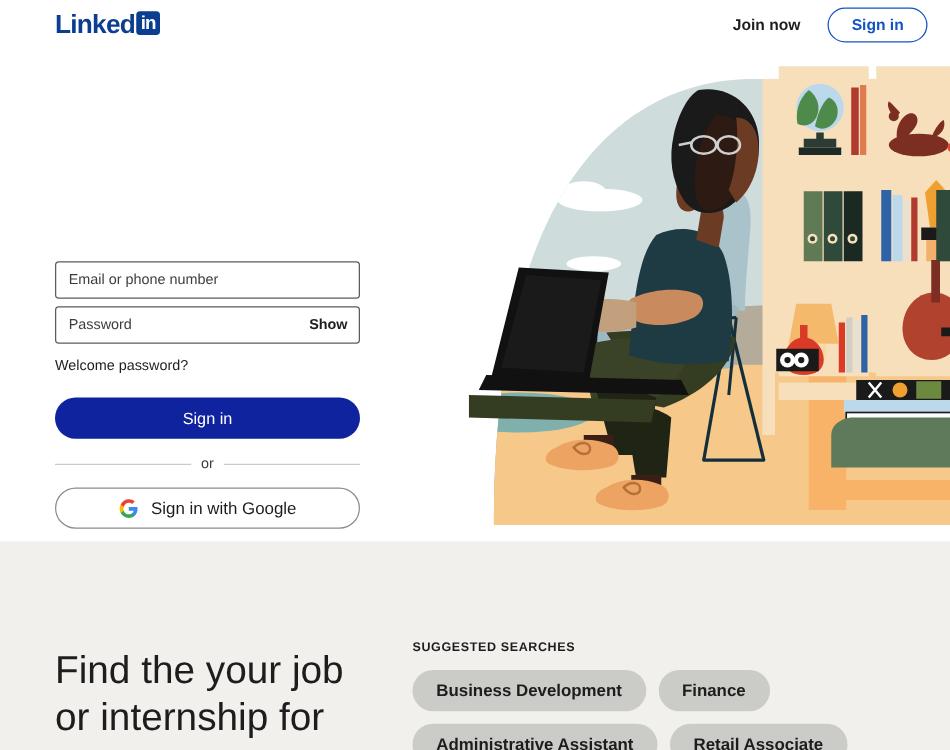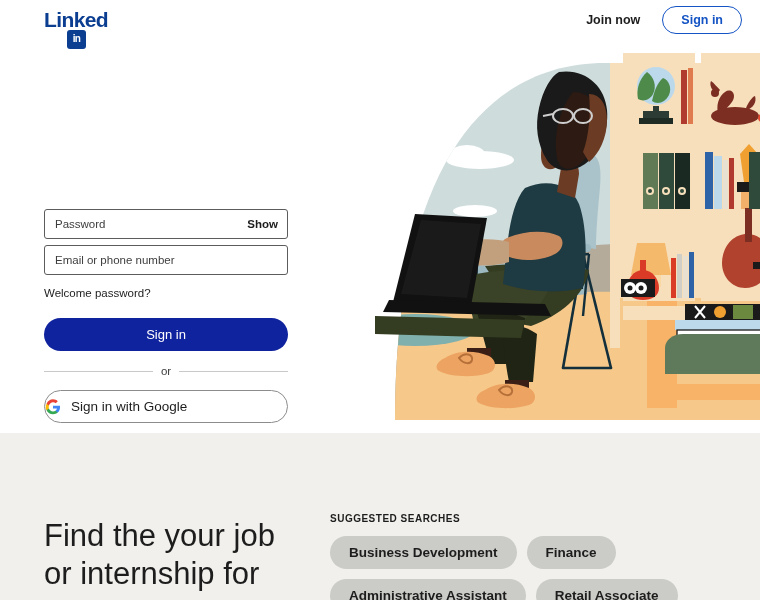--- a/index.html
+++ b/index.html
@@ -18,30 +18,30 @@
     background: #ffffff; overflow: hidden;
   }
 
   
   .header {
     position: absolute; left: 0; top: 0; width: 760px; height: 44px;
     display: flex; align-items: center; z-index: 40;
   }
   .logo {
     position: absolute; left: 44px; top: 9px;
-    display: flex; align-items: center;
+    display: flex; align-items: flex-start;
     font-size: 21px; font-weight: bold; letter-spacing: -0.6px;
-    color: #0b3d91; line-height: 1; flex-direction: column;
+    color: #0b3d91; line-height: 1;
   }
   .logo .word { color: #0b3d91; }
   .logo .inbox {
     display: inline-flex; align-items: center; justify-content: center;
     background: #0b3d91; color: #ffffff;
     width: 19px; height: 19px; border-radius: 3px;
-    font-size: 10px; font-weight: bold; margin-left: 1px;
+    font-size: 15px; font-weight: bold; margin-left: 1px;
     padding-bottom: 1px;
   }
   .header-right {
     position: absolute; right: 18px; top: 6px;
     display: flex; align-items: center; gap: 14px;
   }
   .join-now {
     font-size: 12.5px; font-weight: bold; color: #1d1d1d;
     background: none; border: none; cursor: pointer;
     padding: 6px 8px; border-radius: 16px;
@@ -96,21 +96,21 @@
     font-family: "Liberation Sans", sans-serif;
     font-size: 13px; cursor: pointer;
   }
   .divider {
     display: flex; align-items: center; gap: 8px;
     margin-top: 14px; width: 244px; justify-content: flex-end;
   }
   .divider .line { flex: 1; height: 1px; background: #c9c9c9; }
   .divider .or { font-size: 11.5px; color: #3d3d3d; }
   .btn-google {
-    display: flex; align-items: center; justify-content: flex-start; gap: 10px;
+    display: flex; align-items: center; justify-content: center; gap: 10px;
     width: 244px; height: 33px; margin-top: 13px;
     background: #ffffff; border: 1px solid #8c8c8c; border-radius: 17px;
     font-family: "Liberation Sans", sans-serif;
     font-size: 13.5px; color: #1d1d1d; cursor: pointer;
   }
   .g-icon { width: 16px; height: 16px; display: block; }
 
   
   .jobs {
     position: absolute; left: 0; top: 433px; width: 760px; height: 167px;
@@ -337,25 +337,25 @@
       </div>
       <div class="header-right">
         <button class="join-now">Join now</button>
         <button class="signin-pill">Sign in</button>
       </div>
     </div>
 
 
     <div class="form">
       <div class="field">
+        <input type="text" placeholder="Email or phone number" style="">
+      </div>
+      <div class="field">
         <input type="password" placeholder="Password" style="">
         <button class="show-btn">Show</button>
-      </div>
-      <div class="field">
-        <input type="text" placeholder="Email or phone number" style="">
       </div>
       <a class="forgot" href="#">Welcome password?</a>
       <button class="btn-signin">Sign in</button>
       <div class="divider">
         <span class="line"></span>
         <span class="or">or</span>
         <span class="line"></span>
       </div>
       <button class="btn-google">
         <svg class="g-icon" viewBox="0 0 48 48" aria-hidden="true">

